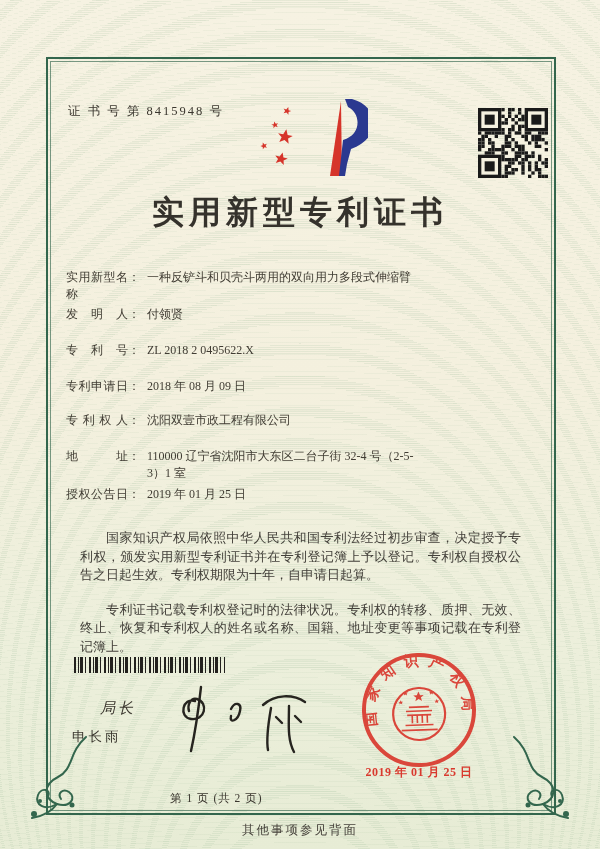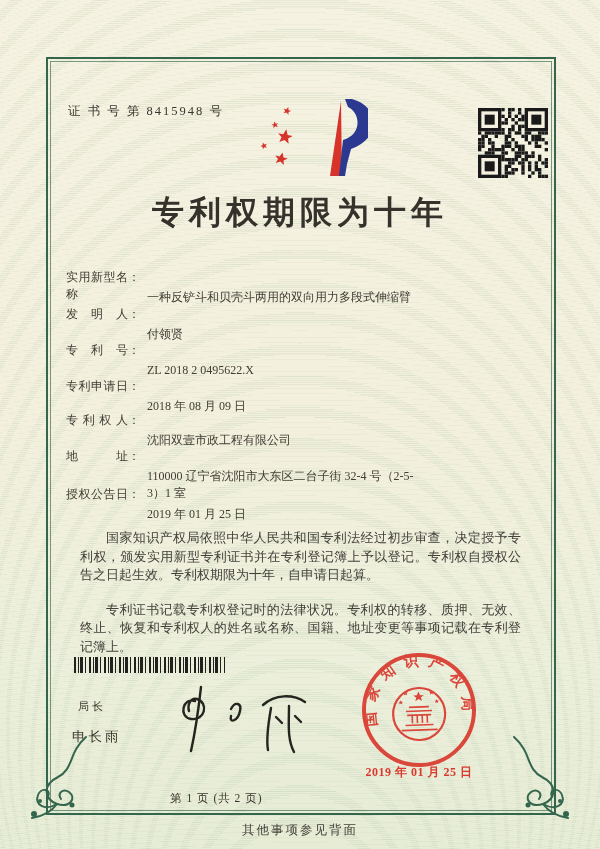--- a/index.html
+++ b/index.html
@@ -23,28 +23,28 @@
   .frame{position:absolute;left:46px;top:57px;width:506px;height:754px;border:2px solid var(--border-green);}
   .frame::after{content:"";position:absolute;inset:2px;border:1px solid var(--border-green);opacity:.65;}
   .cert-no{position:absolute;left:68px;top:103px;font-size:12.5px;letter-spacing:2px;}
   .logo{position:absolute;left:248px;top:96px;width:120px;height:86px;}
   .qr{position:absolute;left:478px;top:108px;width:70px;height:70px;}
   .title{position:absolute;left:0;top:191px;width:600px;margin:0;text-align:center;
     font-size:32px;font-weight:700;letter-spacing:5px;color:#35322c;}
   .frow{position:absolute;left:66px;width:474px;font-size:12px;line-height:17px;color:#403c33;}
   .flabel{display:inline-block;width:62px;text-align:justify;text-align-last:justify;vertical-align:top;}
   .fcolon{vertical-align:top;}
-  .fvalue{margin-left:7px;vertical-align:top;display:inline-block;margin-top:20px;}
+  .fvalue{margin-left:7px;vertical-align:top;display:inline-block;}
   .fvalue.wrap{width:284px;}
   .fpair2{position:absolute;left:231px;top:0;}
   .paras{position:absolute;left:64px;top:513px;width:473px;}
   .paras p{margin:16px;font-size:13px;line-height:18.6px;text-indent:2em;text-align:justify;color:#43403a;}
   .barcode{position:absolute;left:74px;top:657px;width:151px;height:16px;
     background:repeating-linear-gradient(90deg,#23211e 0 2px,rgba(0,0,0,0) 2px 4px,#23211e 4px 5px,rgba(0,0,0,0) 5px 6px,#23211e 6px 9px,rgba(0,0,0,0) 9px 11px,#23211e 11px 12px,rgba(0,0,0,0) 12px 15px);}
-  .officer-role{position:absolute;left:78px;top:699px;font-size:11px;letter-spacing:3px;}
+  .officer-role{position:absolute;left:100px;top:699px;font-size:15px;letter-spacing:3px;font-style:italic;}
   .officer-name{position:absolute;left:72px;top:728px;font-size:13.5px;letter-spacing:3px;}
   .signature{position:absolute;left:165px;top:683px;width:150px;height:74px;}
   .seal{position:absolute;left:359px;top:650px;width:120px;height:120px;opacity:.92;transform:rotate(-2deg);}
   .seal-date{position:absolute;left:352px;top:764px;width:134px;text-align:center;
     font-size:12px;font-weight:700;color:var(--seal-red);letter-spacing:.5px;}
   .page-no{position:absolute;left:170px;top:791px;width:204px;text-align:left;font-size:11.5px;letter-spacing:1px;}
   .back-note{position:absolute;left:180px;top:822px;width:240px;text-align:center;font-size:12.5px;letter-spacing:2px;color:#45413a;}
   .flourish{position:absolute;top:735px;width:62px;height:86px;}
   .flourish.left{left:26px;}
   .flourish.right{left:512px;transform:scaleX(-1);}
@@ -231,21 +231,21 @@
         <rect x="52.8" y="62.7" width="3.3" height="3.3"></rect>
         <rect x="59.4" y="62.7" width="3.3" height="3.3"></rect>
         <rect x="23.1" y="66.0" width="3.3" height="3.3"></rect>
         <rect x="26.4" y="66.0" width="3.3" height="3.3"></rect>
         <rect x="49.5" y="66.0" width="3.3" height="3.3"></rect>
         <rect x="59.4" y="66.0" width="3.3" height="3.3"></rect>
         <rect x="62.7" y="66.0" width="3.3" height="3.3"></rect>
         <rect x="66.0" y="66.0" width="3.3" height="3.3"></rect>
       </svg></div>
 
-  <h1 class="title">专利权期限为十年</h1>
+  <h1 class="title">实用新型专利证书</h1>
 
   <div class="frow" style="top:269px">
     <span class="flabel">实用新型名称</span><span class="fcolon">：</span><span class="fvalue">一种反铲斗和贝壳斗两用的双向用力多段式伸缩臂</span>
   </div>
   <div class="frow" style="top:306px">
     <span class="flabel">发明人</span><span class="fcolon">：</span><span class="fvalue">付领贤</span>
   </div>
   <div class="frow" style="top:342px">
     <span class="flabel">专利号</span><span class="fcolon">：</span><span class="fvalue">ZL 2018 2 0495622.X</span>
   </div>

